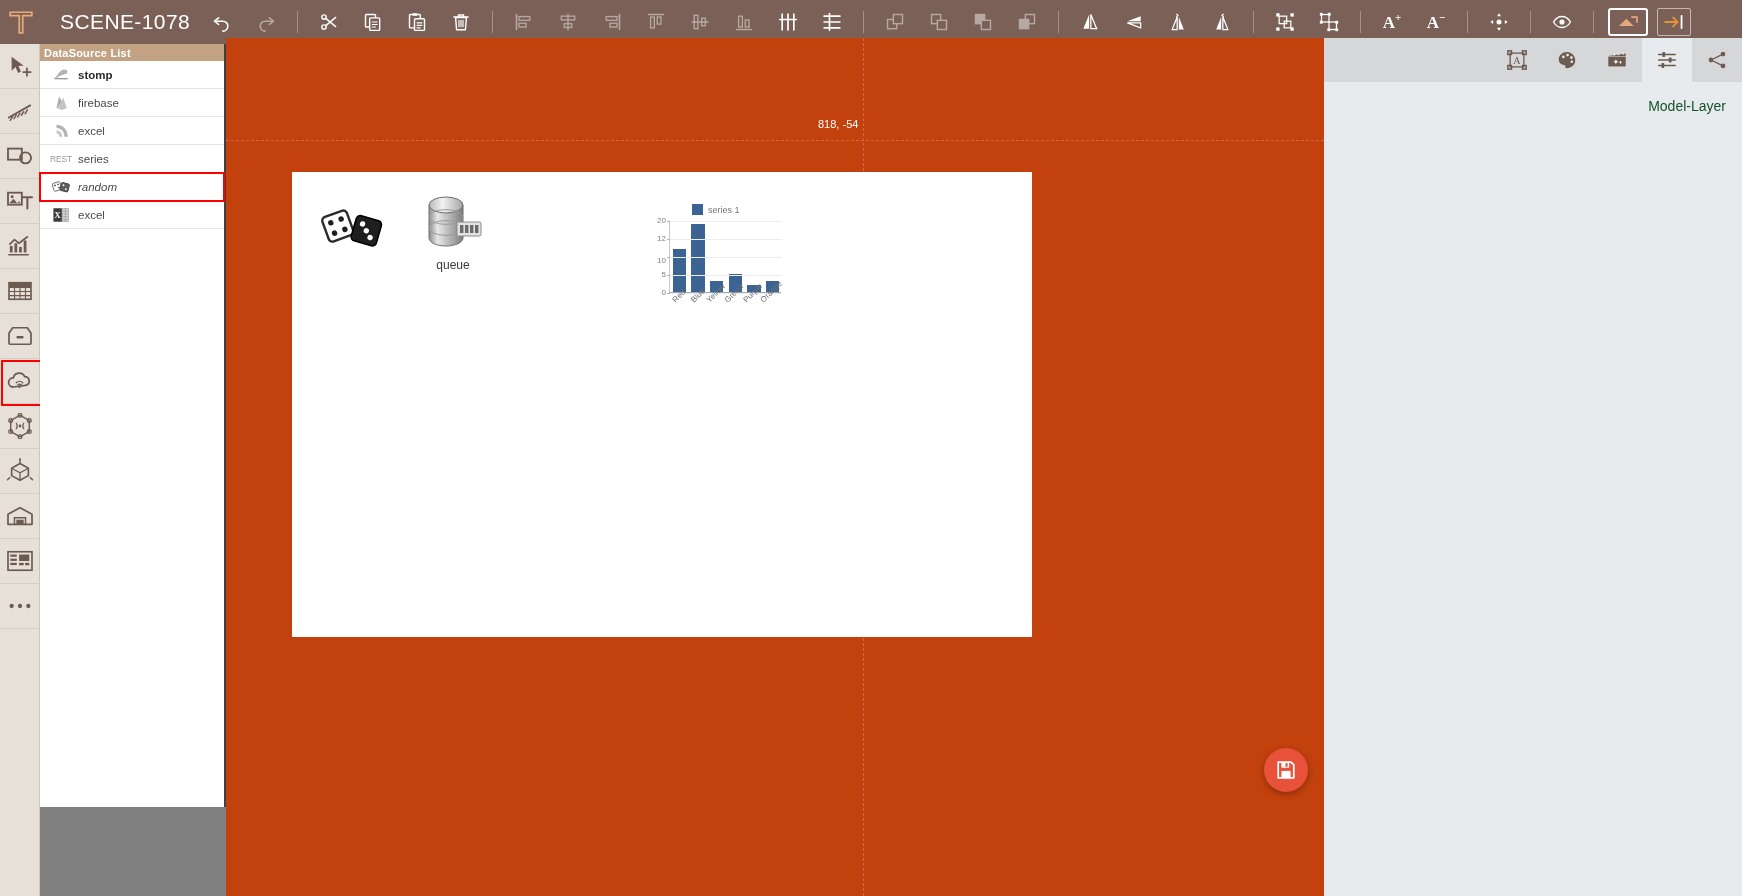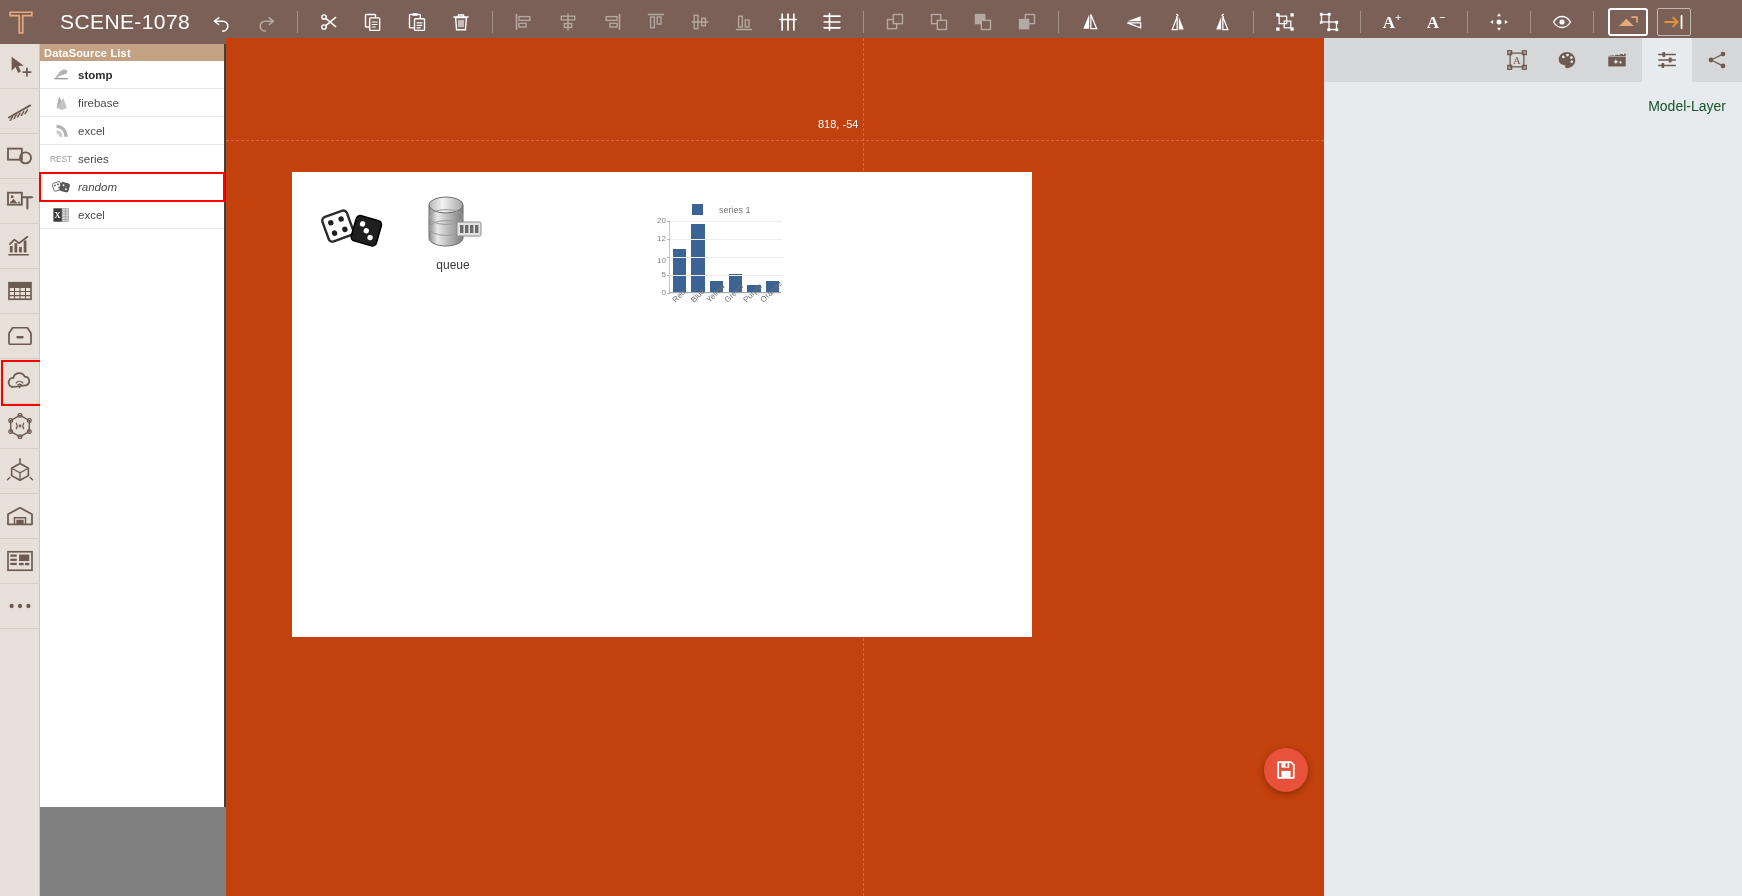--- a/index.html
+++ b/index.html
@@ -145,21 +145,21 @@
     font-family: "Liberation Sans", sans-serif;
   }
 
   
   .chart-wrap {
     position: absolute; left: 357px; top: 32px;
     width: 140px; height: 130px;
   }
   .chart-legend {
     position: absolute; left: 43px; top: 0;
-    display: flex; align-items: center; gap: 16px;
+    display: flex; align-items: center; gap: 5px;
   }
   .legend-swatch { width: 11px; height: 11px; background: #3b6494; display: block; }
   .legend-text { font-size: 9px; color: #777; }
   .plot {
     position: absolute; left: 20px; top: 17px;
     width: 112px; height: 72px;
     border-left: 1px solid #c8c8c8;
     border-bottom: 1px solid #9aa9bb;
   }
   .gridline {

